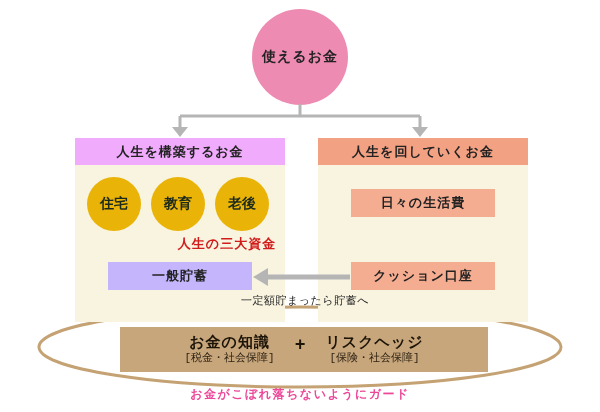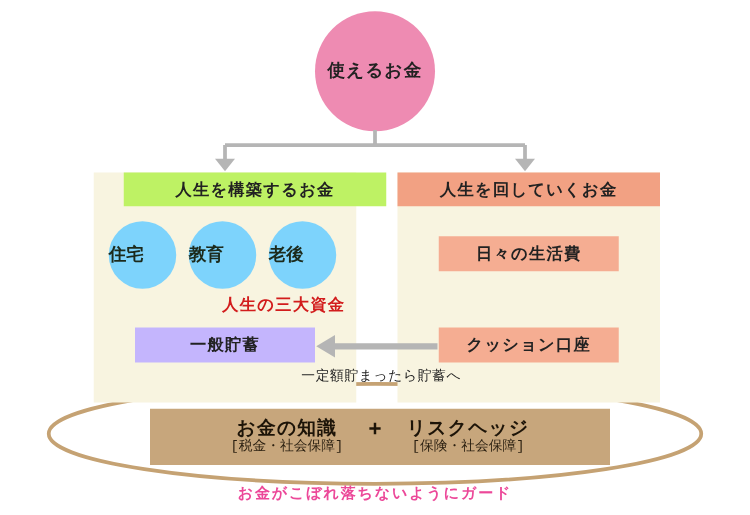--- a/index.html
+++ b/index.html
@@ -58,32 +58,32 @@
     left: 0; top: 0;
     width: 100%; height: 27px;
     display: flex;
     align-items: center;
     justify-content: center;
     font-size: 13px;
     font-weight: bold;
     letter-spacing: 1px;
     color: #222;
   }
-  .panel-header.green  { background: #bef264; margin-left: 24px; }
+  .panel-header.green  { background: #f0abfc; }
   .panel-header.salmon { background: #f2a183; }
 
   .fund-circle {
     position: absolute;
     top: 39px;
     width: 54px; height: 54px;
     border-radius: 50%;
-    background: #7dd3fc;
-    display: flex;
-    align-items: center;
-    justify-content: flex-start;
+    background: #eab308;
+    display: flex;
+    align-items: center;
+    justify-content: center;
     font-size: 14px;
     font-weight: bold;
     color: #1c2a1c;
   }
   .fund-1 { left: 12px; }
   .fund-2 { left: 76px; }
   .fund-3 { left: 140px; }
 
   .funds-caption {
     position: absolute;

